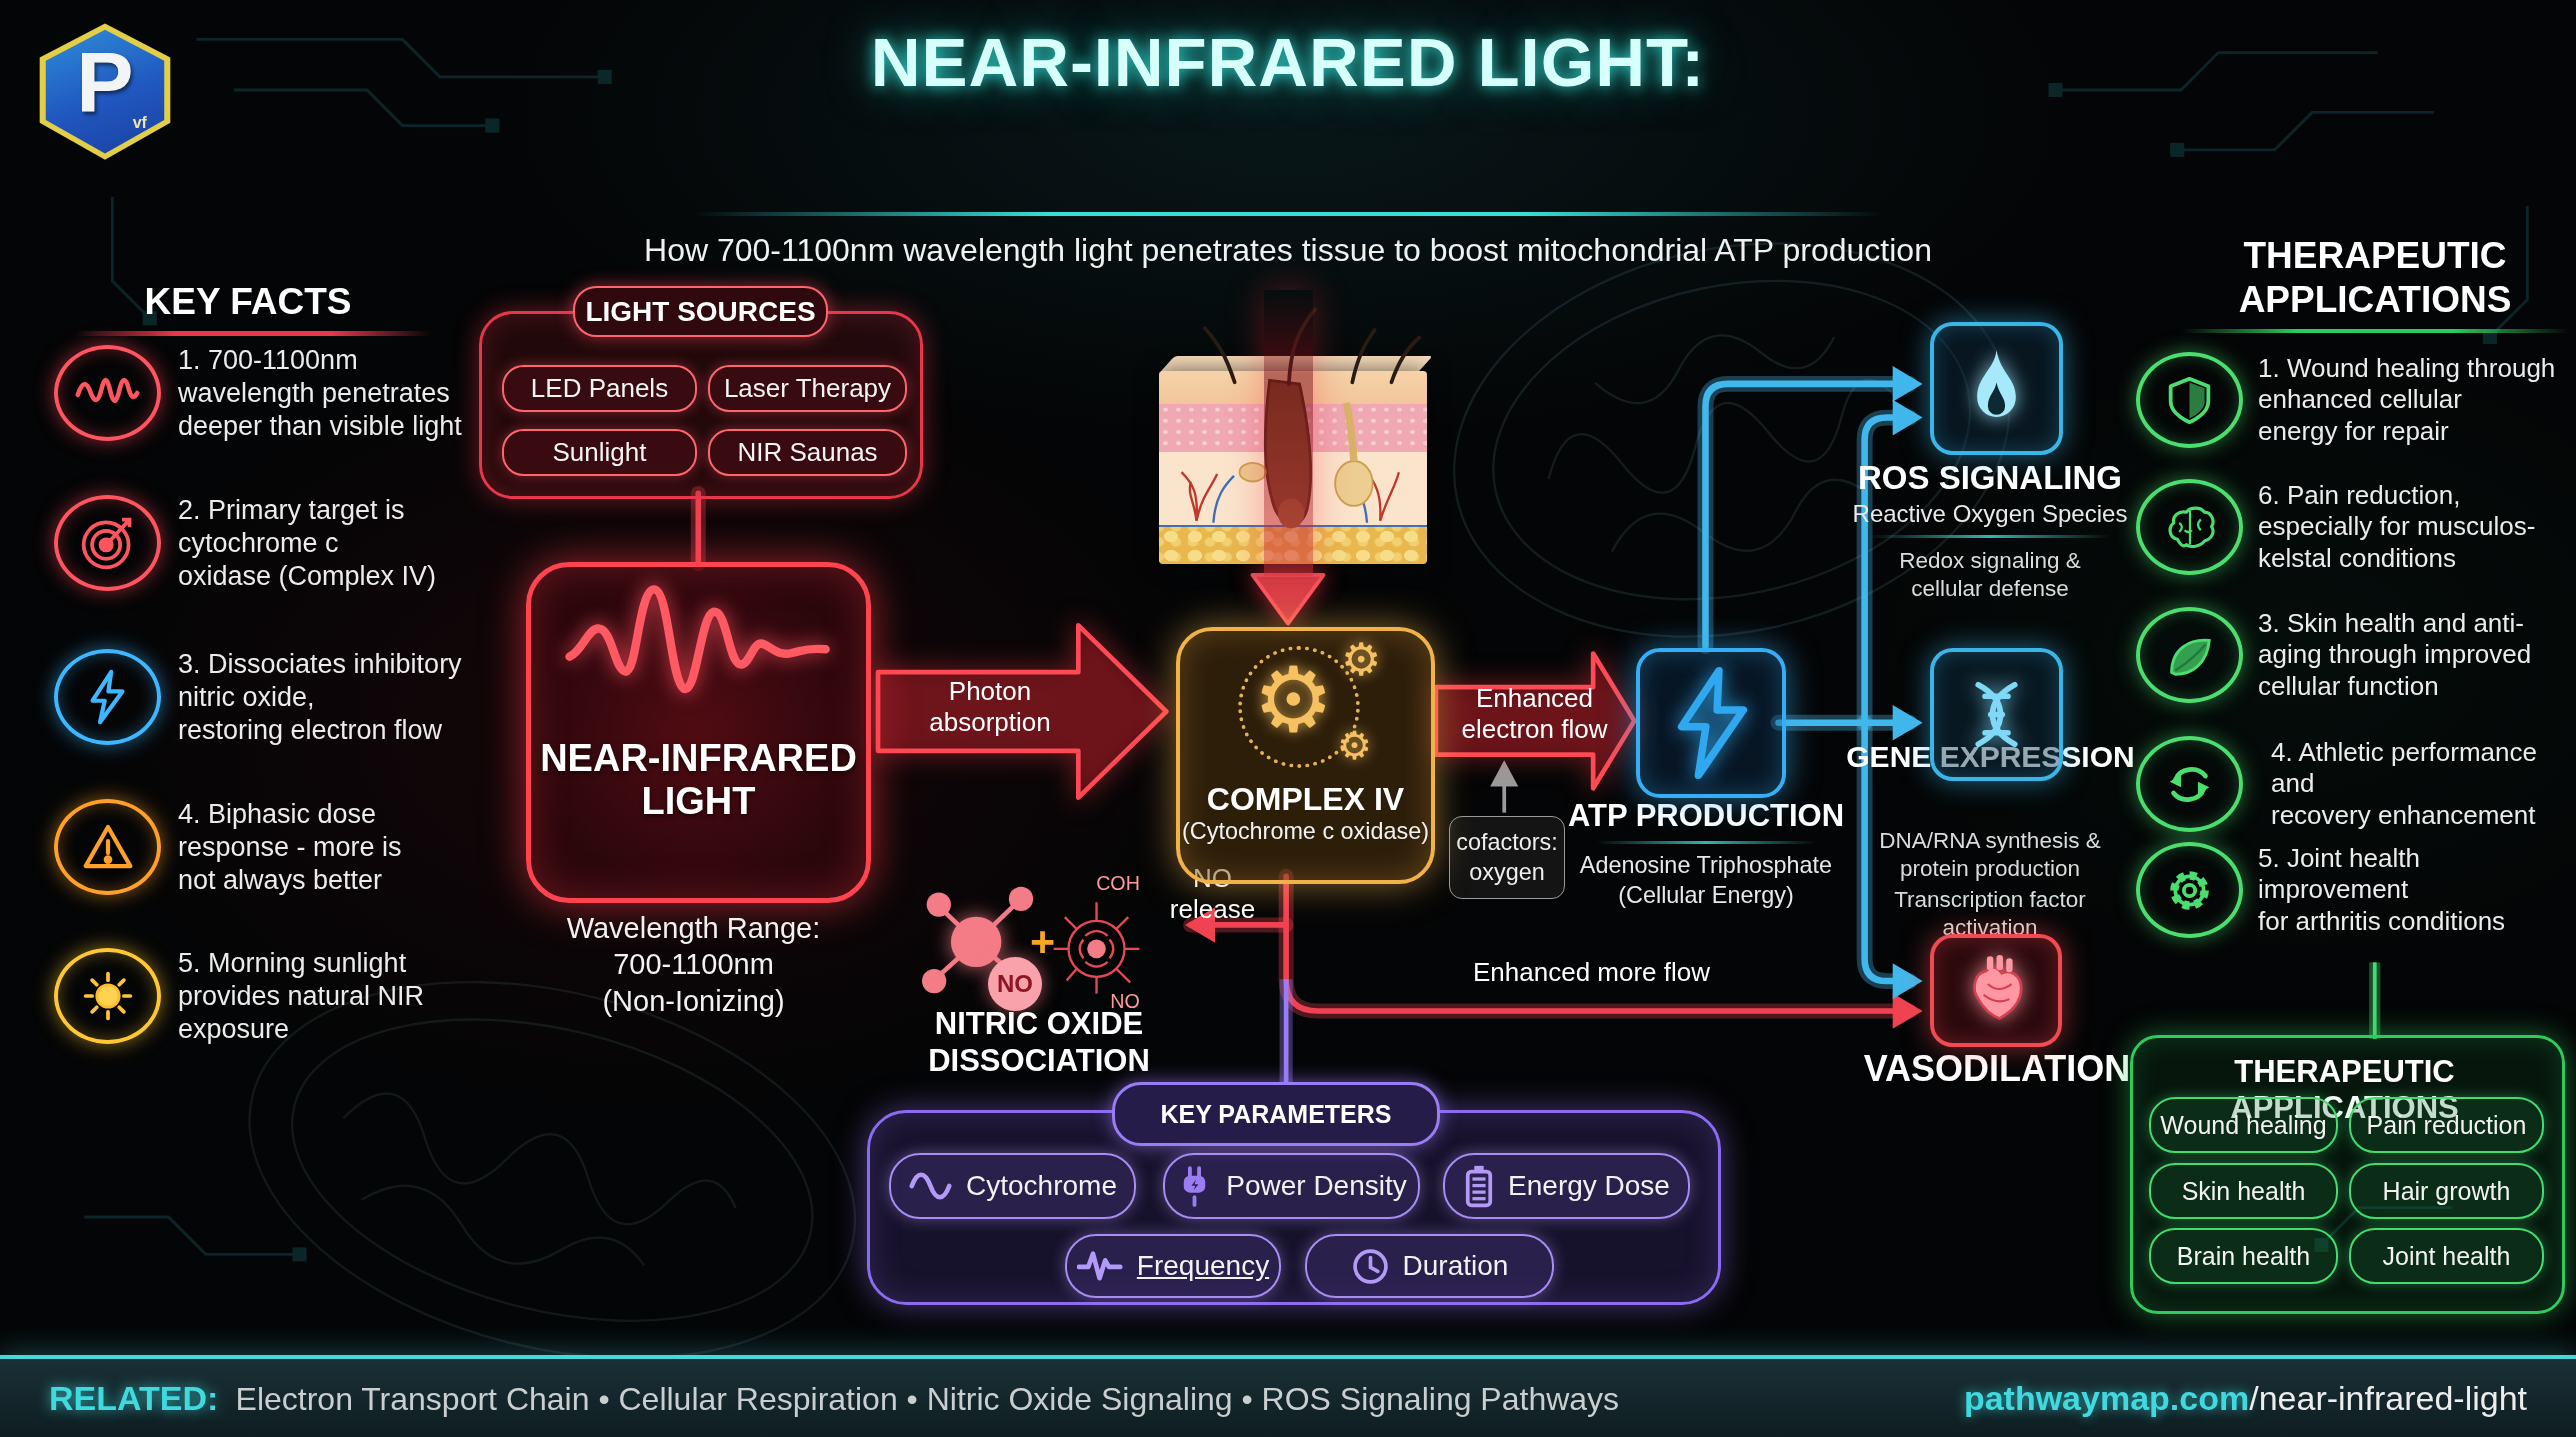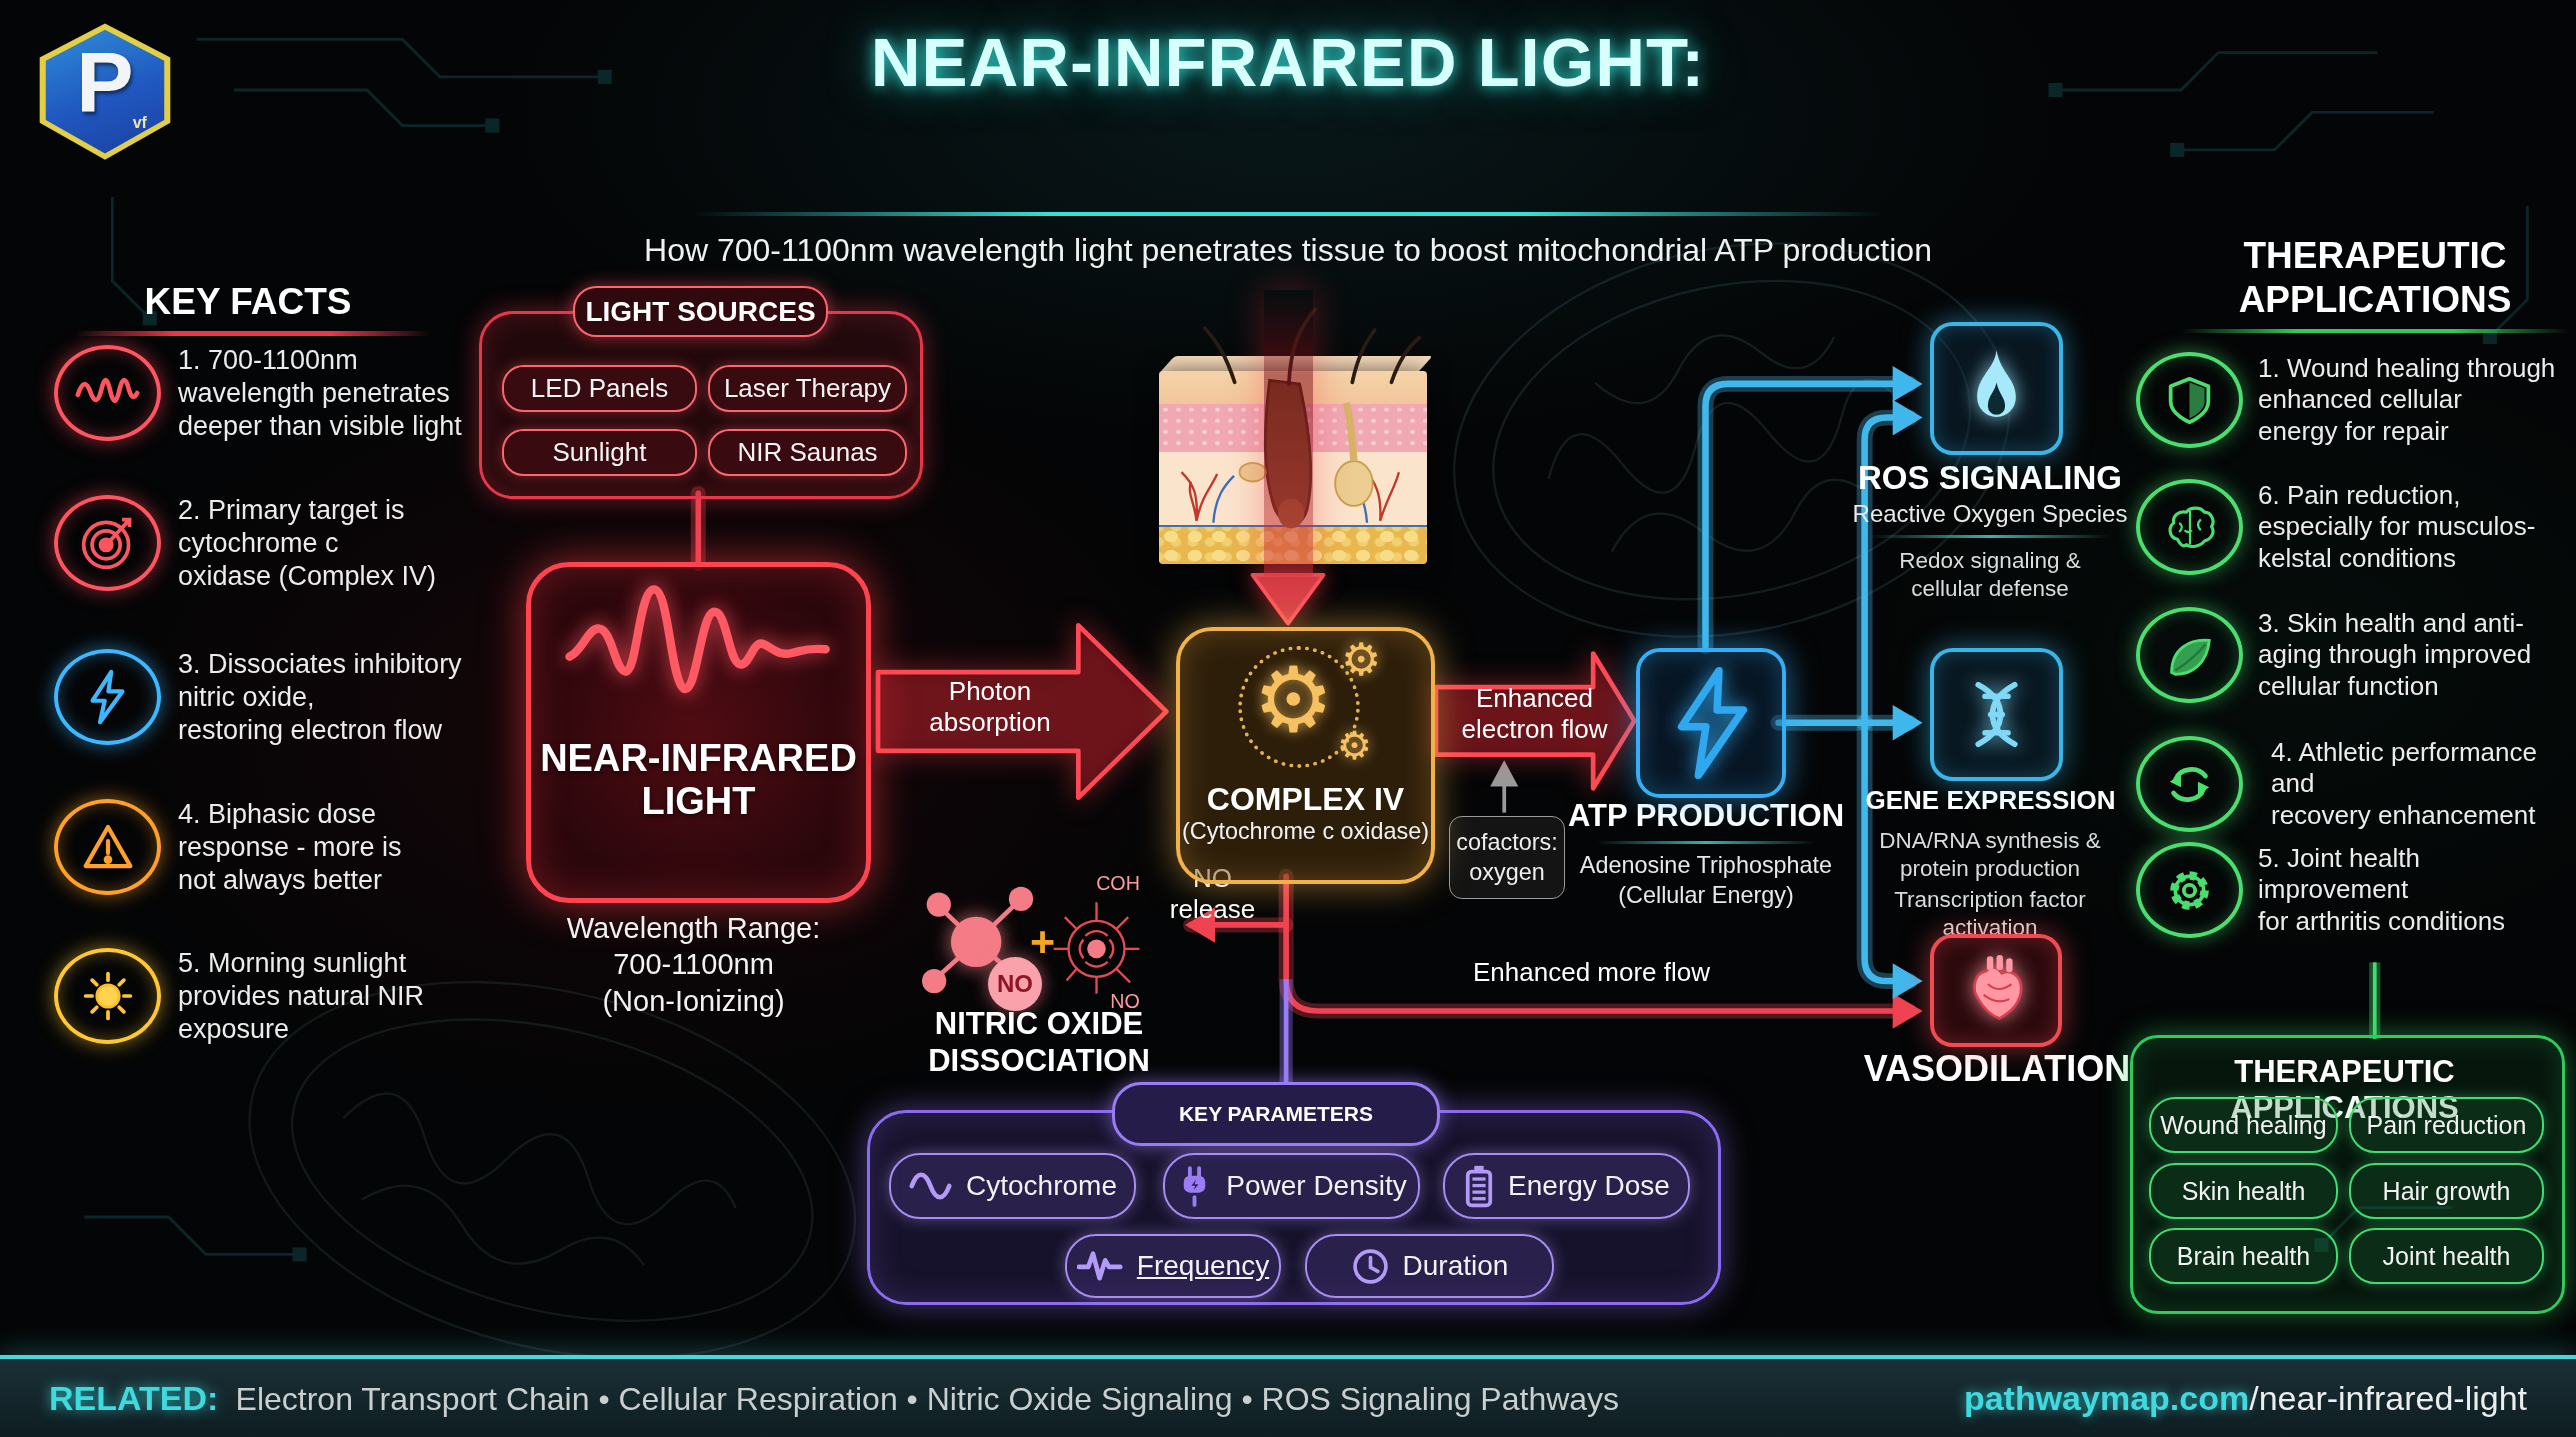--- a/index.html
+++ b/index.html
@@ -144,21 +144,21 @@
     background:rgba(22,92,44,.20);box-shadow:0 0 28px rgba(46,204,94,.5),inset 0 0 26px rgba(46,204,94,.2);z-index:3;}
   .tb-title{left:2130px;top:1054px;width:429px;text-align:center;font-size:31px;font-weight:bold;color:#fff;z-index:4;}
   .tag{position:absolute;height:52px;border-radius:26px;border:2.8px solid #42dd72;background:rgba(25,110,50,.25);
     display:flex;align-items:center;justify-content:center;font-size:25px;color:#f2f2f2;
     box-shadow:0 0 13px rgba(66,221,114,.4);z-index:4;}
 
   
   .kp-box{left:867px;top:1110px;width:848px;height:189px;border-radius:39px;border:3.7px solid #8b6cf0;
     background:rgba(70,50,130,.30);box-shadow:0 0 32px rgba(139,108,240,.5),inset 0 0 32px rgba(139,108,240,.22);z-index:3;}
   .kp-title{left:1112px;top:1082px;width:322px;height:58px;border-radius:29px;border:3.7px solid #9a7df5;
-    background:#251c49;display:flex;align-items:center;justify-content:center;font-size:21px;font-weight:bold;color:#fff;
+    background:#251c49;display:flex;align-items:center;justify-content:center;font-size:25px;font-weight:bold;color:#fff;
     box-shadow:0 0 19px rgba(154,125,245,.6);z-index:4;}
   .kp-pill{position:absolute;border-radius:31px;border:2.8px solid #a88df5;background:rgba(90,70,160,.28);
     display:flex;align-items:center;justify-content:center;gap:13px;font-size:28px;color:#f2f2f2;
     box-shadow:0 0 15px rgba(168,141,245,.45);z-index:4;}
 
   
   .footer{left:0;top:1355px;width:100%;height:82px;border-top:4.7px solid #49d7dc;
     background:linear-gradient(180deg,#1a3036,#0e1d21);display:flex;align-items:center;
     justify-content:space-between;padding:0 49px;box-sizing:border-box;z-index:6;
     box-shadow:0 -5.6px 28px rgba(73,215,220,.25);}
@@ -434,21 +434,21 @@
     <svg width="73" height="73" viewBox="0 0 64 64" style="filter:drop-shadow(0 0 9.4px rgba(127,216,246,.8));">
       <g stroke="#7fd8f6" stroke-width="5" fill="none" stroke-linecap="round">
         <path d="M16,6 C42,20 42,44 16,58"></path>
           <path d="M48,6 C22,20 22,44 48,58"></path>
         <path d="M22,16 L42,16"></path>
           <path d="M27,32 L37,32"></path>
           <path d="M22,48 L42,48"></path>
       </g>
     </svg>
   </div>
-  <div class="res-title" style="left:1822px;top:785px;width:337px;font-size:26px;">GENE EXPRESSION</div>
+  <div class="res-title" style="left:1822px;top:740px;width:337px;font-size:30px;">GENE EXPRESSION</div>
   <div class="res-desc ml" style="left:1831px;top:827px;width:318px;">DNA/RNA synthesis &amp;
 protein production</div>
   <div class="res-desc ml" style="left:1831px;top:886px;width:318px;">Transcription factor
 activation</div>
 
   <div class="res-box red-box" style="left:1930px;top:934px;width:124px;height:105px;">
     <svg width="69" height="73" viewBox="0 0 64 68" style="filter:drop-shadow(0 0 9.4px rgba(255,150,160,.8));">
       <path d="M22,16 C12,18 8,32 15,42 C21,52 29,58 35,60 C45,54 55,46 55,32 C55,20 45,14 37,18 C31,10 26,12 22,16 Z" fill="#ff98a2" stroke="#d6404e" stroke-width="2.5"></path>
       <g stroke="#ff98a2" stroke-width="6" stroke-linecap="round">
         <path d="M26,12 V5"></path>

